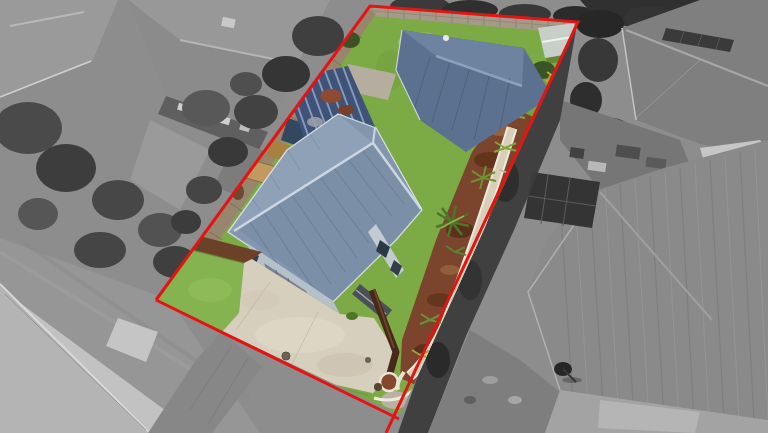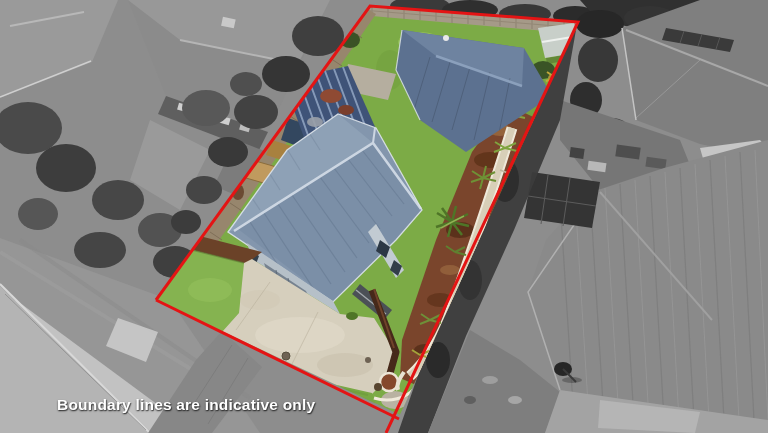--- a/index.html
+++ b/index.html
@@ -306,14 +306,13 @@
       <ellipse cx="352" cy="316" rx="6" ry="4" fill="#4f7527"></ellipse>
     </g>
   </g>
 
   <g>
     <polyline points="156,300 370,6 578,22 386,433" fill="none" stroke-width="3" stroke-linejoin="miter" stroke="#e41414"></polyline>
     <line x1="156" y1="300" x2="399" y2="419" stroke-width="3" stroke="#e41414"></line>
   </g>
 </svg>
 
-<div class="caption">Boundary lines are indicative only</div>
 </div>
 
 </body></html>

